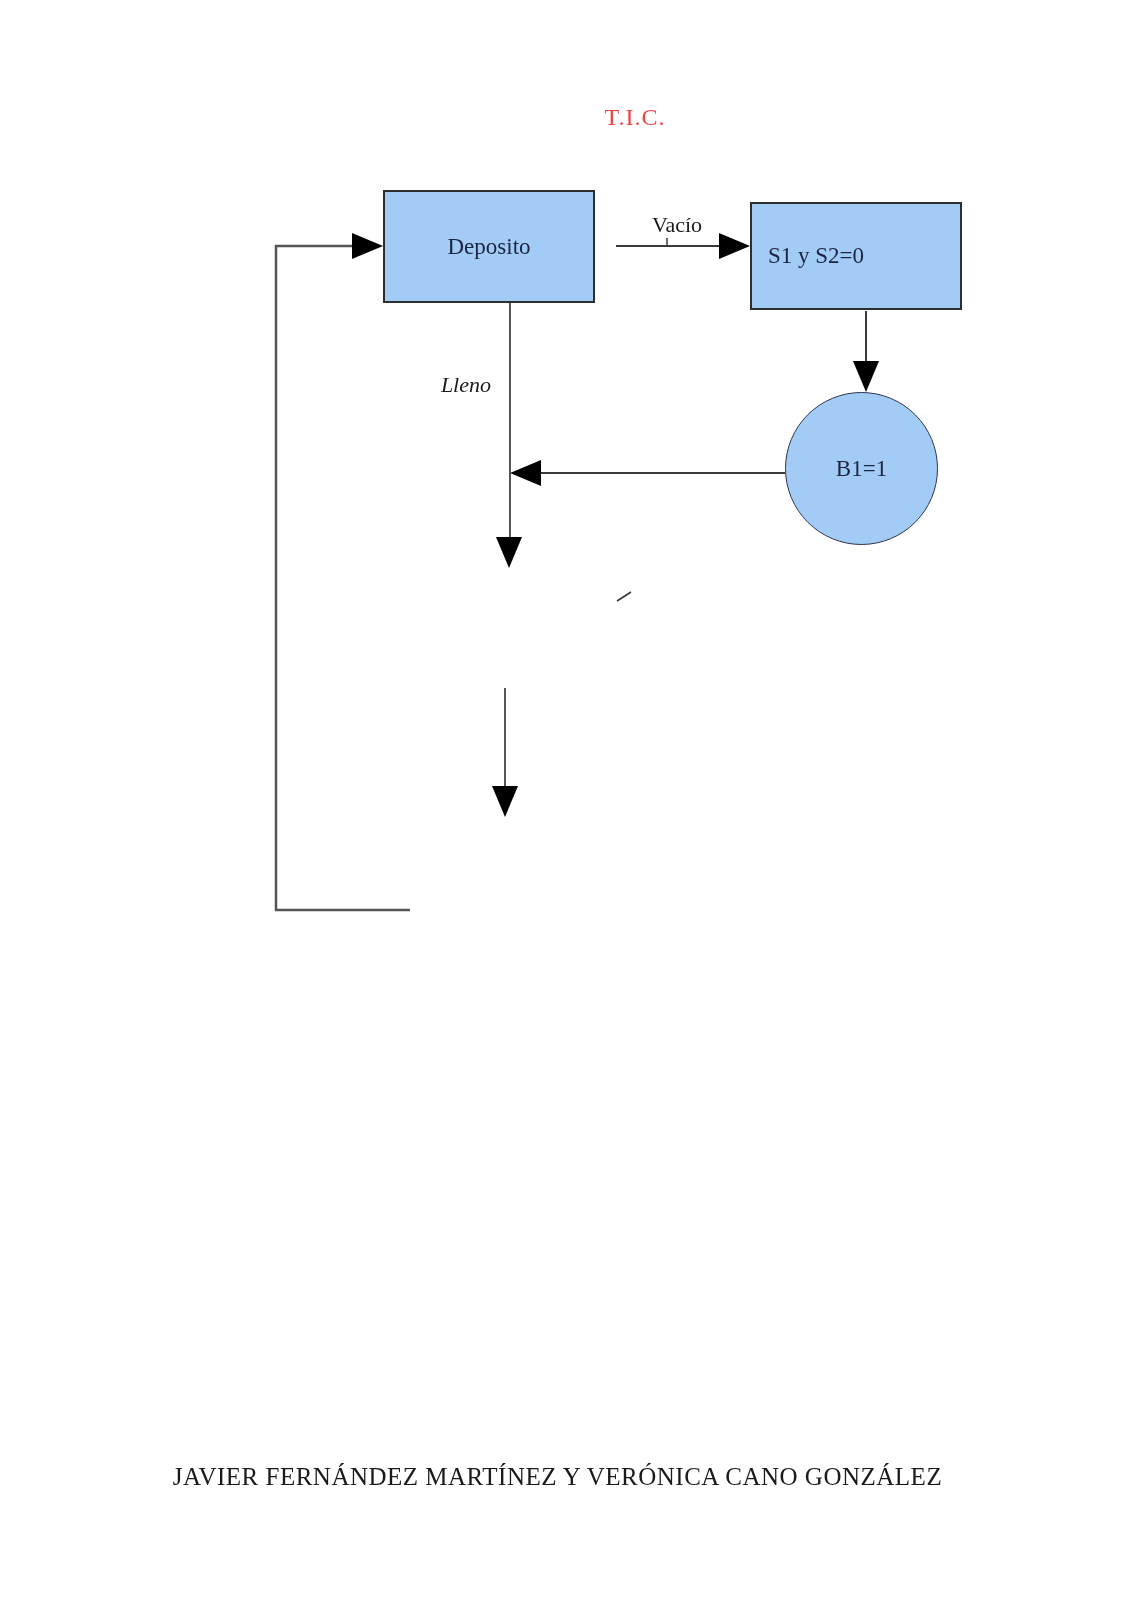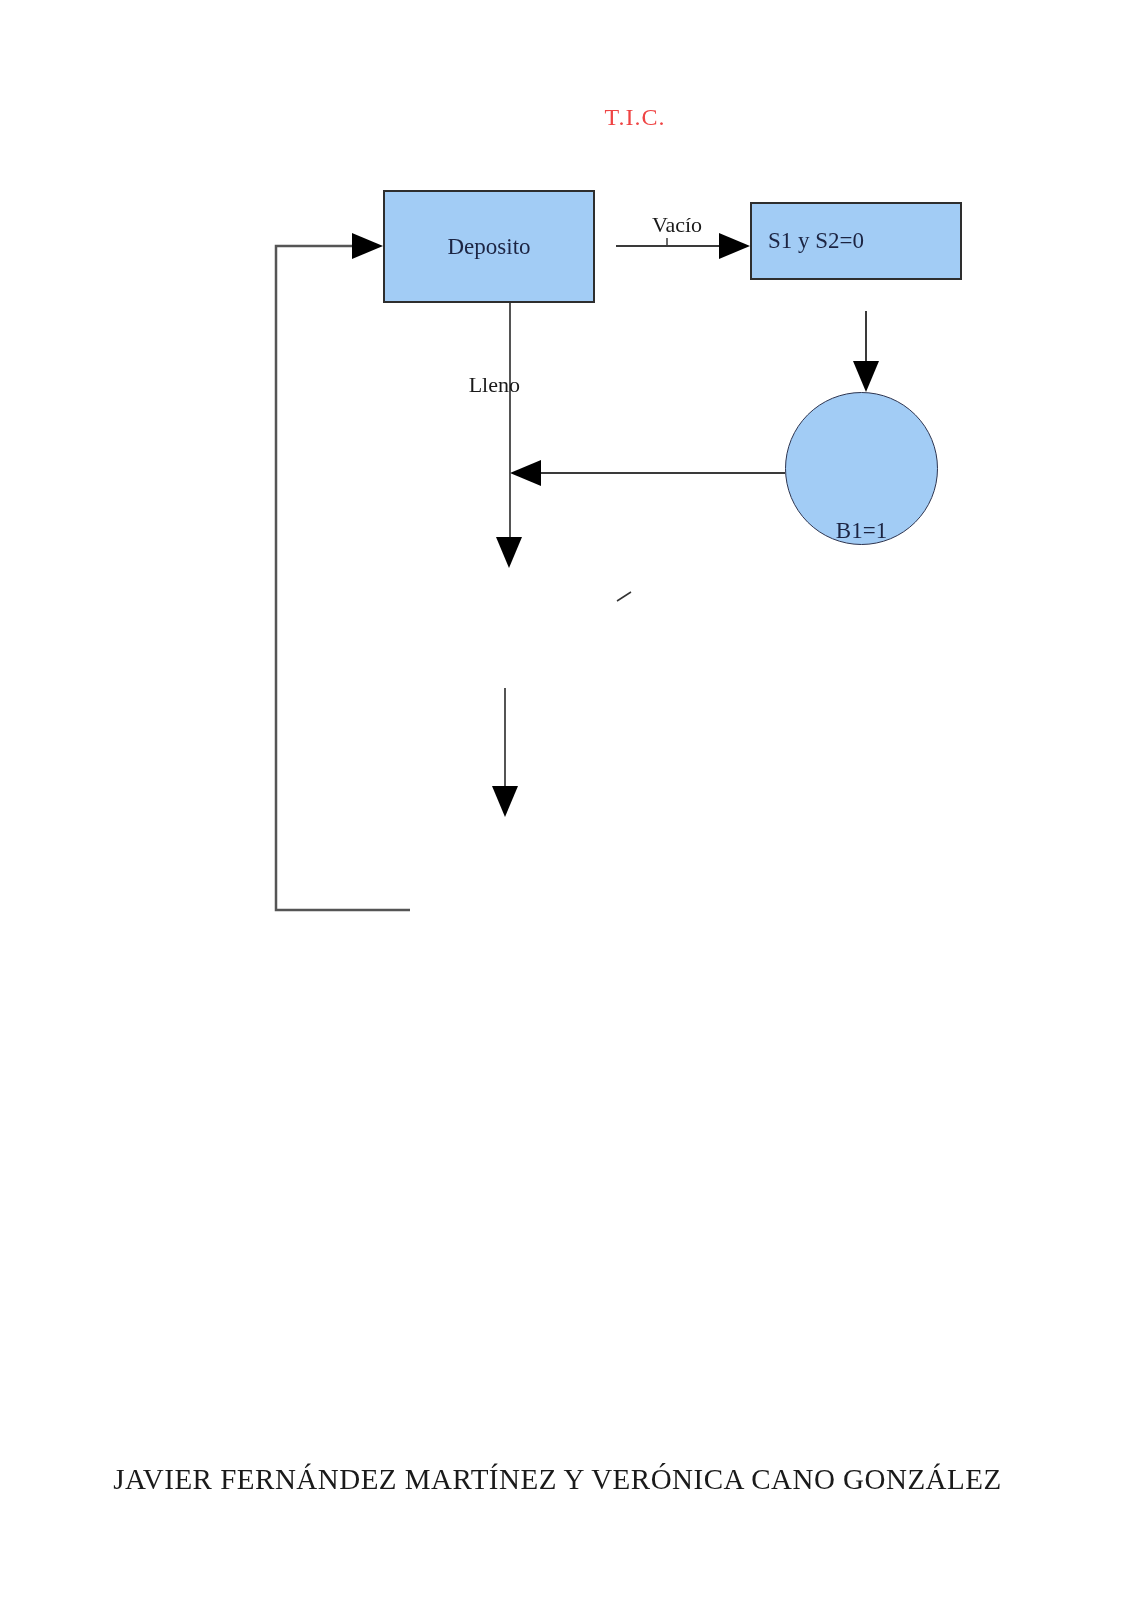--- a/index.html
+++ b/index.html
@@ -42,50 +42,51 @@
     justify-content: flex-start;
     padding-left: 9px;
   }
   .node-circle {
     position: absolute;
     background: #A2CCF5;
     border: 1.5px solid #2e3550;
     box-sizing: border-box;
     border-radius: 50%;
     display: flex;
-    align-items: flex-end;
+    align-items: center;
     justify-content: center;
     color: #1c2442;
     font-size: 23px;
   }
 
   .edge-label {
     position: absolute;
     color: #1a1a1a;
     font-size: 22px;
     white-space: nowrap;
   }
   .label-vacio {
     left: 652px;
     top: 212px;
     width: 80px;
   }
   .label-lleno {
-    left: 440px;
+    left: 411px;
     top: 372px;
     width: 80px;
     text-align: right;
+    font-style: italic;
   }
 
   .footer-authors {
     left: 0px;
     top: 1463px;
     width: 1115px;
     text-align: center;
-    font-size: 29px;
+    font-size: 25px;
     color: #1a1a1a;
     letter-spacing: 0.5px;
   }
 
   svg.connectors {
     position: absolute;
     left: 0;
     top: 0;
     width: 1131px;
     height: 1600px;
@@ -119,21 +120,21 @@
 
     <line x1="617" y1="601" x2="631" y2="592" stroke="#333333" stroke-width="1.5"></line>
   </svg>
 
   <div class="abs page-title">T.I.C.</div>
 
   <div class="node-rect" style="left:383px; top:190px; width:212px; height:113px;">
     <span>Deposito</span>
   </div>
 
-  <div class="node-rect align-left" style="left:750px; top:202px; width:212px; height:78px;padding-left:16px;">
+  <div class="node-rect align-left" style="left:750px; top:202px; width:212px; height:108px;padding-left:16px;">
     <span>S1 y S2=0</span>
   </div>
 
   <div class="node-circle" style="left:785px; top:392px; width:153px; height:153px;">
     <span>B1=1</span>
   </div>
 
 
 
   <div class="edge-label label-vacio">Vacío</div>

